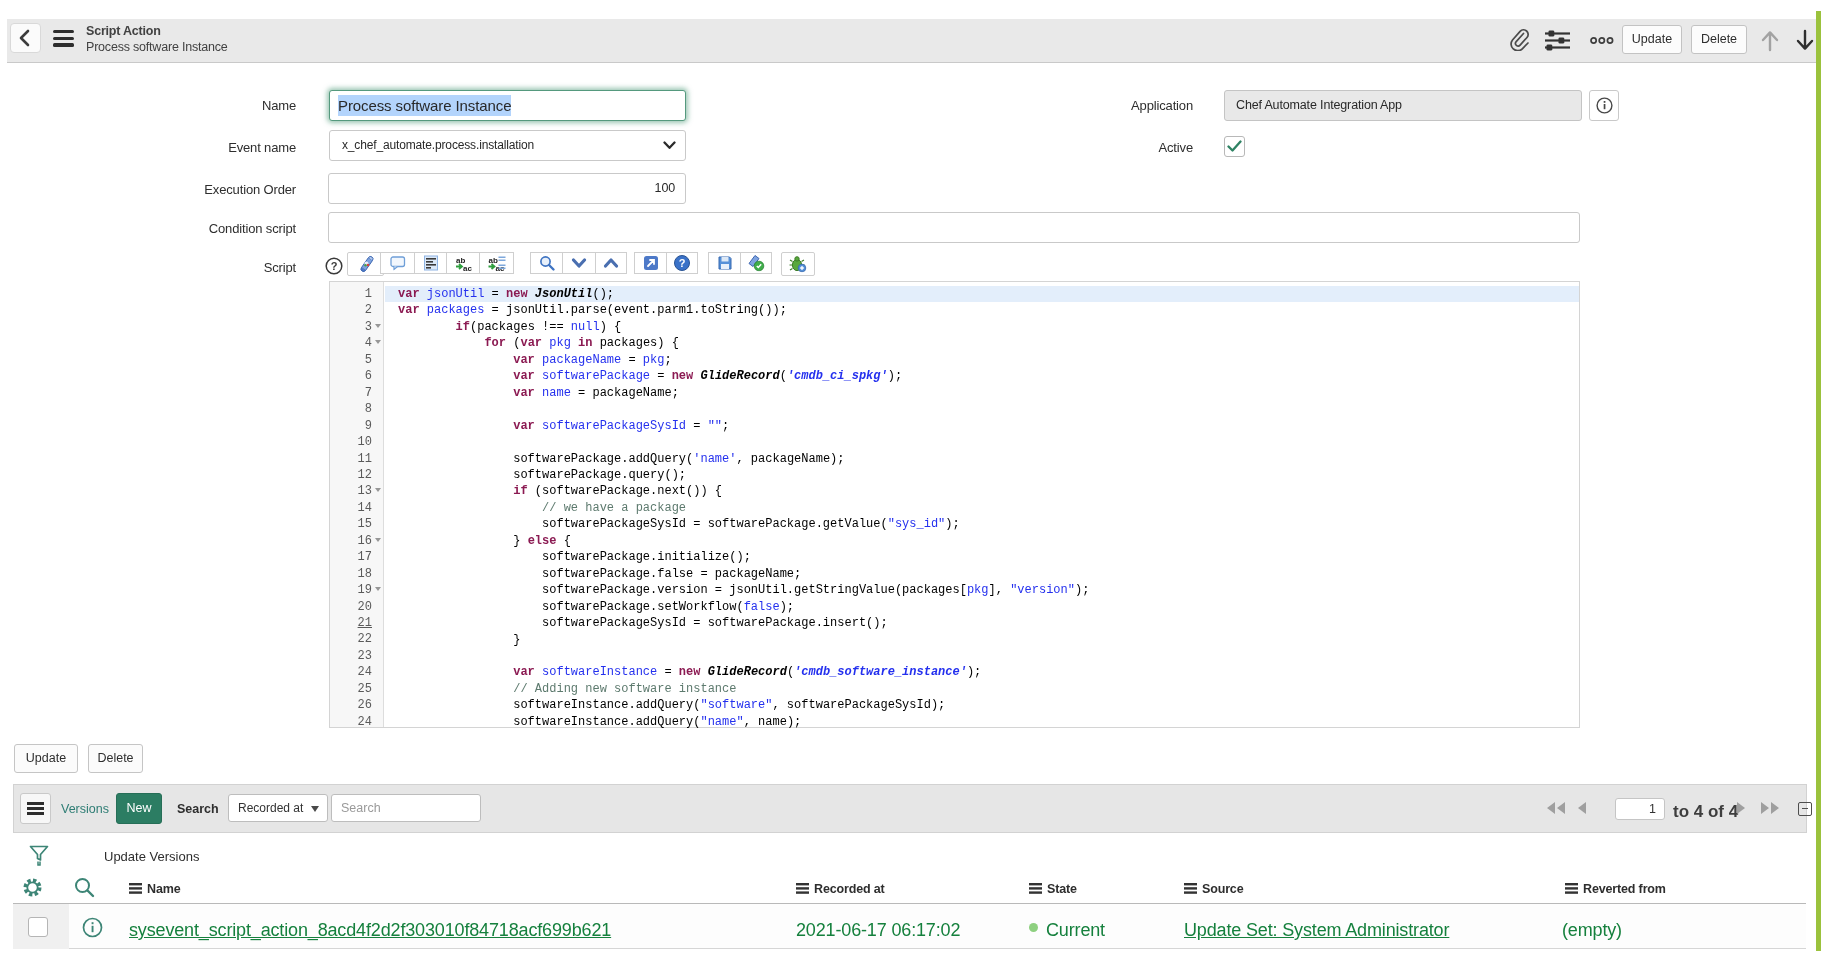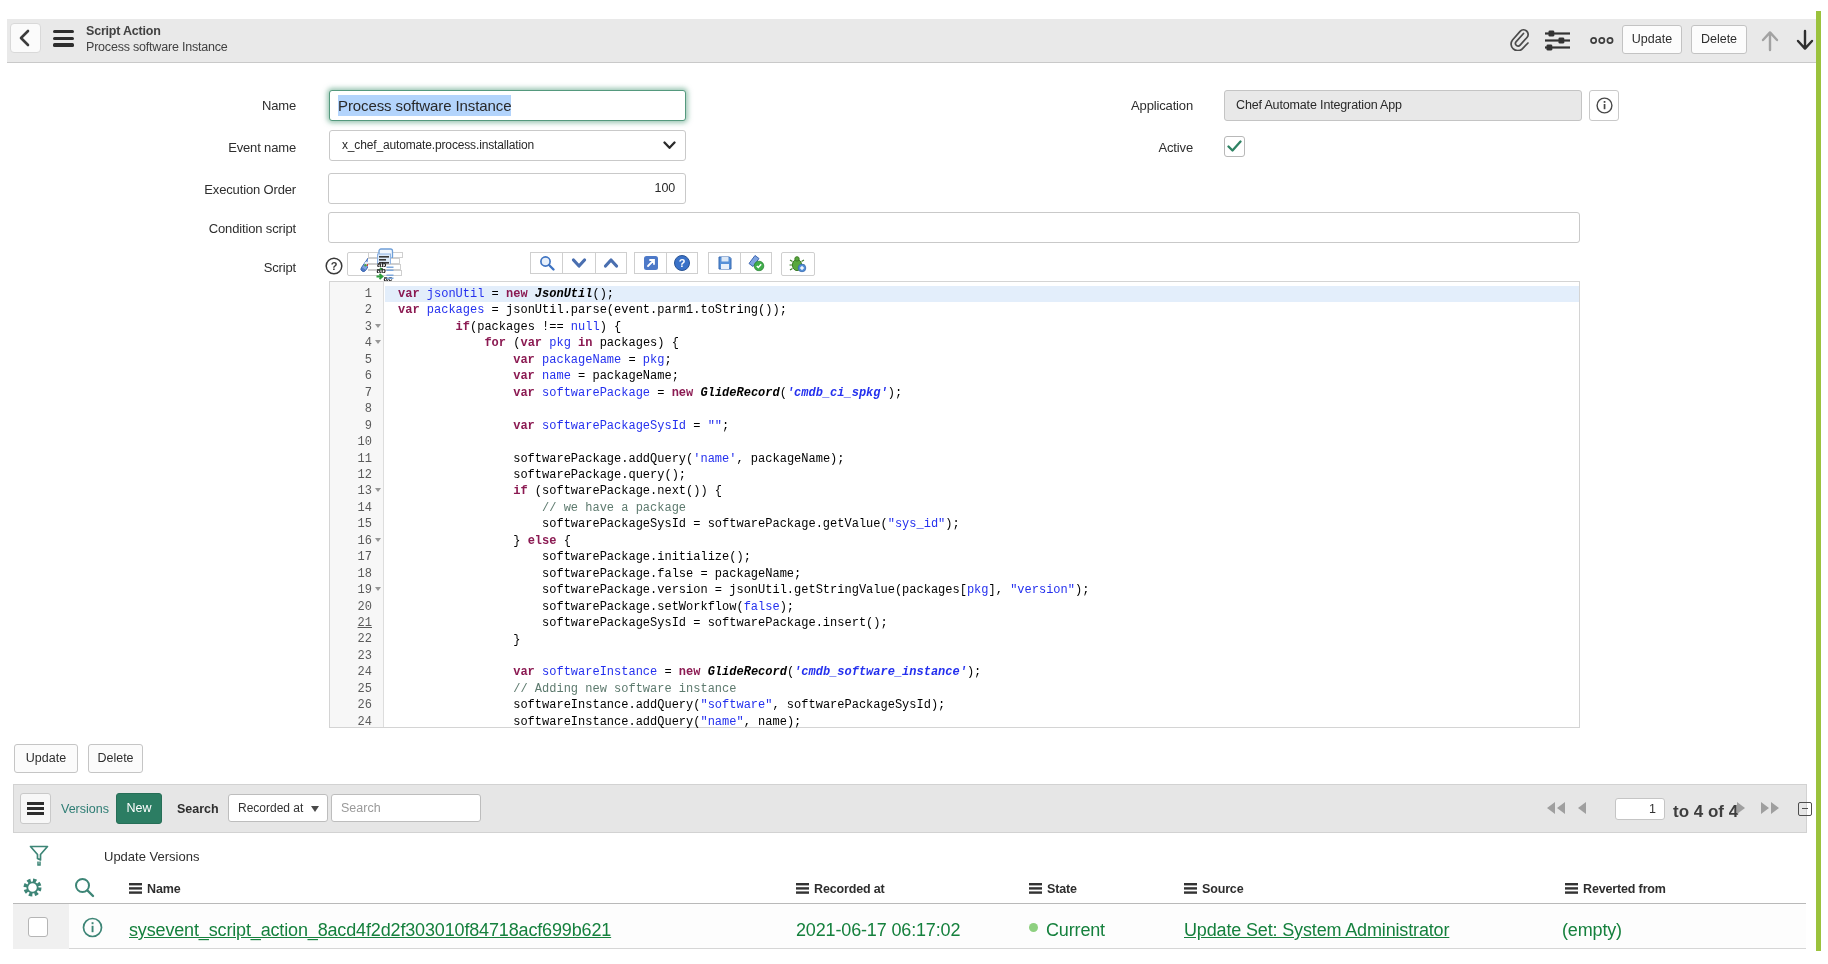--- a/index.html
+++ b/index.html
@@ -140,21 +140,21 @@
 <div class="tbtn" style="left:347px;width:37px;">
     <svg width="17" height="17" viewBox="0 0 17 17">
       <path d="M4 12 L11 2 L15 5 L8 15 Z" fill="#7ea3e0" stroke="#3c66b0" stroke-width="1"></path>
       <path d="M11 2 a2.2 2.2 0 1 1 4 3" fill="#b0c8ee" stroke="#3c66b0" stroke-width="1"></path>
       <path d="M8 15 a2.2 2.2 0 1 1 -4 -3" fill="#4d79c8" stroke="#3c66b0" stroke-width="1"></path>
       <circle cx="9" cy="8" r="2" fill="#e8eef8"></circle>
       <circle cx="10.5" cy="9.5" r="1.3" fill="#d84040"></circle>
       <circle cx="8" cy="9.8" r="1.2" fill="#4a9e4a"></circle>
     </svg>
   </div>
-<div class="tgroup" style="left:368px;flex-direction:column;">
+<div class="tgroup" style="left:380px;">
   <span style="width:35px;">
       <svg width="16" height="15" viewBox="0 0 16 15">
         <rect x="1" y="1.5" width="13.5" height="9.5" rx="2" fill="#f2f7fd" stroke="#6f9fd8" stroke-width="1.3"></rect>
         <path d="M4 11 L4 14 L7.5 11" fill="#f2f7fd" stroke="#6f9fd8" stroke-width="1.2"></path>
       </svg>
     </span>
   <span style="width:32px;">
       <svg width="16" height="16" viewBox="0 0 16 16">
         <rect x="1.5" y="1" width="13" height="14" fill="#dcE9f8" stroke="#8fb4e4" stroke-width="1"></rect>
         <rect x="3" y="3" width="10" height="1.6" fill="#3a3a3a"></rect>
@@ -276,22 +276,22 @@
 <div class="gl" style="top:398.80px;">25</div>
 <div class="gl" style="top:415.25px;">26</div>
 <div class="gl" style="top:431.70px;">24</div>
   </div>
   <div id="code">
 <pre><span class="k">var</span> <span class="d">jsonUtil</span> = <span class="k">new</span> <span class="c">JsonUtil</span>();</pre>
 <pre><span class="k">var</span> <span class="d">packages</span> = jsonUtil.parse(event.parm1.toString());</pre>
 <pre>        <span class="k">if</span>(packages !== <span class="d">null</span>) {</pre>
 <pre>            <span class="k">for</span> (<span class="k">var</span> <span class="d">pkg</span> <span class="k">in</span> packages) {</pre>
 <pre>                <span class="k">var</span> <span class="d">packageName</span> = <span class="d">pkg</span>;</pre>
+<pre>                <span class="k">var</span> <span class="d">softwarePackage</span> = <span class="k">new</span> <span class="c">GlideRecord</span>(<span class="s2">'cmdb_ci_spkg'</span>);</pre>
 <pre>                <span class="k">var</span> <span class="d">name</span> = packageName;</pre>
-<pre>                <span class="k">var</span> <span class="d">softwarePackage</span> = <span class="k">new</span> <span class="c">GlideRecord</span>(<span class="s2">'cmdb_ci_spkg'</span>);</pre>
 <pre> </pre>
 <pre>                <span class="k">var</span> <span class="d">softwarePackageSysId</span> = <span class="s">""</span>;</pre>
 <pre> </pre>
 <pre>                softwarePackage.addQuery(<span class="s">'name'</span>, packageName);</pre>
 <pre>                softwarePackage.query();</pre>
 <pre>                <span class="k">if</span> (softwarePackage.next()) {</pre>
 <pre>                    <span class="cm">// we have a package</span></pre>
 <pre>                    softwarePackageSysId = softwarePackage.getValue(<span class="s">"sys_id"</span>);</pre>
 <pre>                } <span class="k">else</span> {</pre>
 <pre>                    softwarePackage.initialize();</pre>

